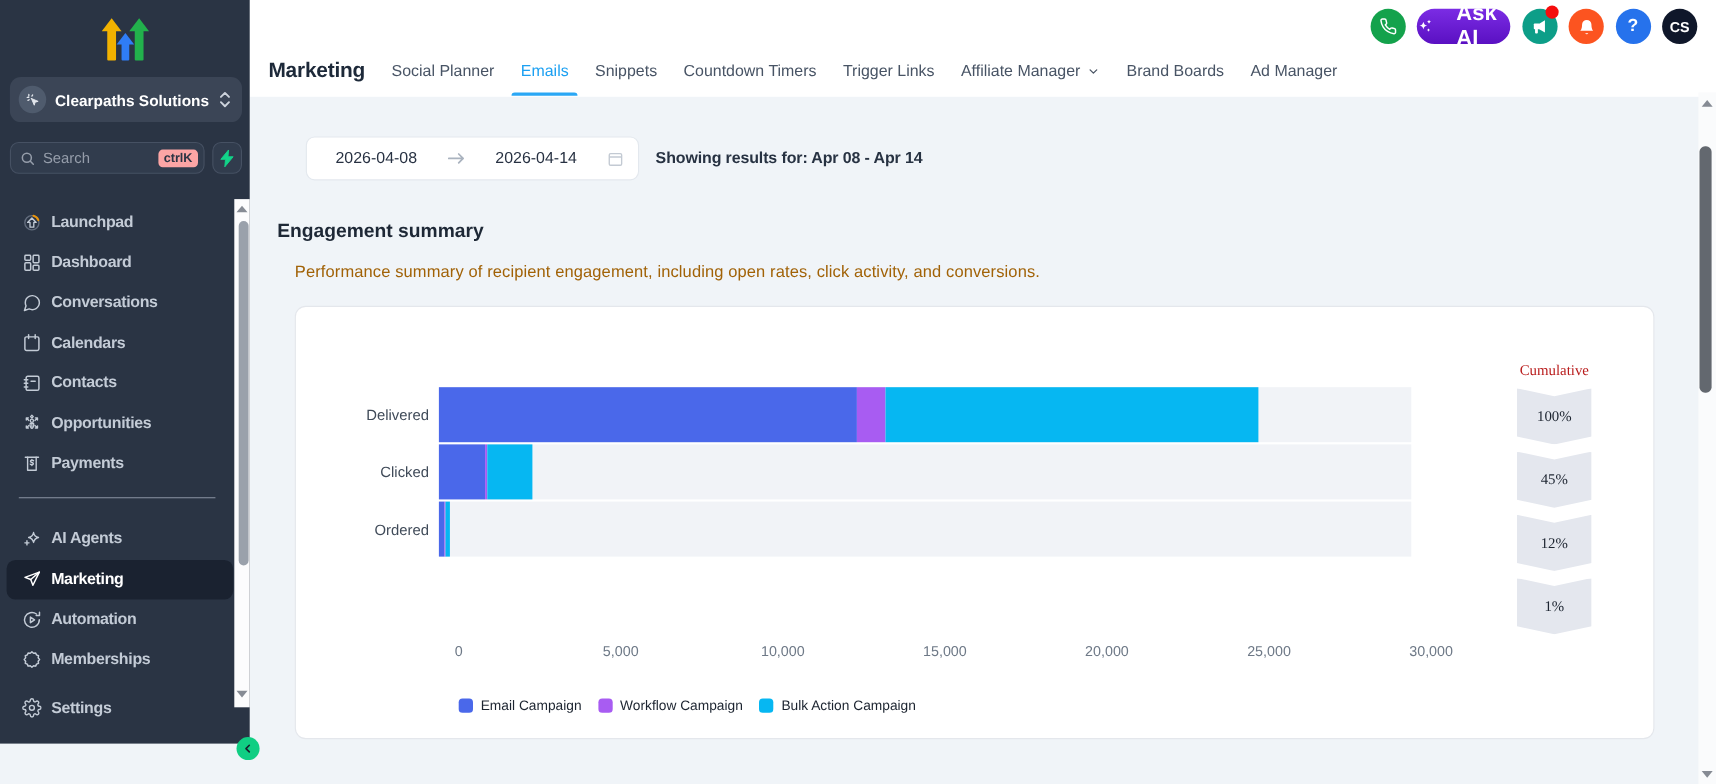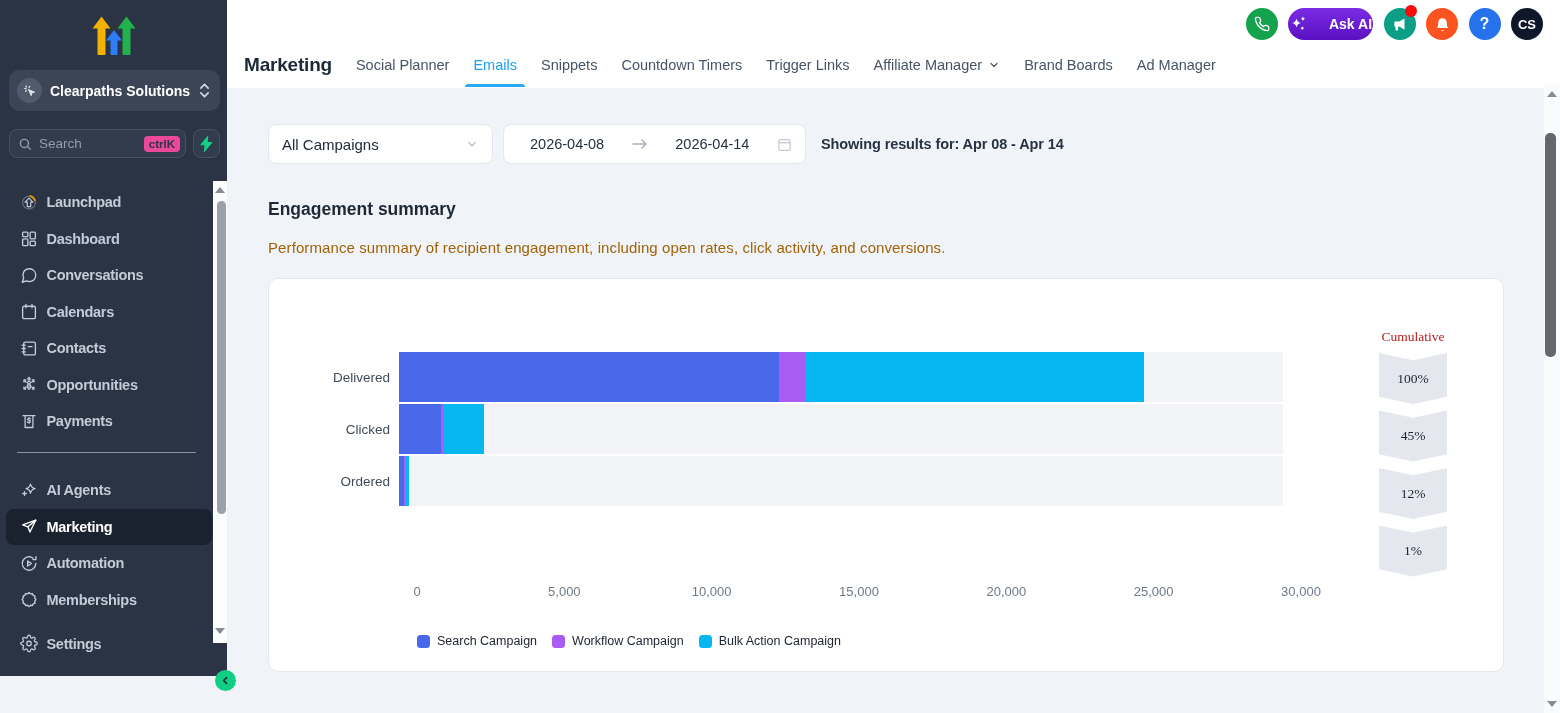--- a/index.html
+++ b/index.html
@@ -11,21 +11,21 @@
   .logo-wrap { height:62px; display:flex; align-items:center; justify-content:center; padding-top:10px; }
   .agency-pill { margin:8px 8px 0 9px; width:211px; height:41px; background:#3b4556; border-radius:10px;
     display:flex; align-items:center; padding:0 10px 0 8px; cursor:pointer; }
   .agency-icon { width:25px; height:25px; border-radius:50%; background:#4f5b6d; display:flex; align-items:center; justify-content:center; flex:none; }
   .agency-name { flex:1; margin-left:8px; color:#fff; font-size:14px; font-weight:bold; white-space:nowrap; overflow:hidden; }
   .agency-caret { color:#cfd5de; flex:none; }
   .search-row { display:flex; margin:18px 7px 0 9px; gap:7px; }
   .search-box { flex:none; width:177px; height:29px; background:#313c4d; border:1px solid #465163; border-radius:8px;
     display:flex; align-items:center; padding:0 5px 0 8px; }
   .search-ph { color:#959daa; font-size:13.5px; flex:1; margin-left:7px; }
-  .kbd { background:#ec4899; color:#2b3444; font-size:11.5px; font-weight:bold; border-radius:4px; padding:2px 5px; }
+  .kbd { background:#fca5a5; color:#2b3444; font-size:11.5px; font-weight:bold; border-radius:4px; padding:2px 5px; }
   .bolt-btn { width:28px; height:29px; background:#313c4d; border:1px solid #465163; border-radius:8px;
     display:flex; align-items:center; justify-content:center; cursor:pointer; }
   .menu { position:absolute; top:184px; left:0; width:213px; bottom:66px; overflow:hidden; }
   .menu-item { display:flex; align-items:center; height:36.5px; padding-left:20px; cursor:pointer; color:#c3cbd6; }
   .menu-item .mi-icon { width:18px; height:18px; flex:none; display:flex; align-items:center; justify-content:center; }
   .menu-item .mi-label { margin-left:8.5px; font-size:14.5px; font-weight:bold; letter-spacing:-0.3px; }
   .menu-item.active { background:#1a2230; border-radius:8px; margin:0 1px 0 6px; padding-left:14px; color:#fff; }
   .menu-divider { height:1.5px; background:#8a93a2; margin:12px 17px 19px 17px; border-radius:1px; }
   .settings-row { position:absolute; bottom:14px; left:0; width:213px; }
   
@@ -44,36 +44,36 @@
   .page-title { font-size:19px; font-weight:bold; letter-spacing:-0.2px; color:#1d2939; margin-right:24px; }
   .tabs { display:flex; align-items:center; gap:24px; }
   .tab { font-size:14.5px; color:#485465; cursor:pointer; position:relative; height:44px; display:flex; align-items:center; }
   .tab.active { color:#1ca0f2; }
   .tab.active::after { content:""; position:absolute; left:-8px; right:-8px; bottom:0; height:3px; background:#2aa7f5; border-radius:3px 3px 0 0; }
   .tab .caret { margin-left:6px; color:#4b5665; }
   .top-actions { position:absolute; top:8px; right:17px; display:flex; align-items:center; gap:10.5px; z-index:5; }
   .circle-btn { width:32px; height:32px; border-radius:50%; display:flex; align-items:center; justify-content:center; cursor:pointer; position:relative; }
   .askai-btn { height:32px; border-radius:16px; background:linear-gradient(180deg,#7b2ce4 0%,#5a10c2 100%);
     display:flex; align-items:center; justify-content:center; width:85px; cursor:pointer; }
-  .askai-label { color:#fff; font-size:14px; font-weight:bold; margin-left:20px; }
+  .askai-label { color:#fff; font-size:20px; font-weight:bold; margin-left:20px; }
   .red-dot { position:absolute; top:-3px; right:-1px; width:12px; height:12px; border-radius:50%; background:#f50d0d; }
   .avatar { background:#7cb885; color:#fff; font-size:13px; font-weight:bold; }
 
   
   .content { position:absolute; left:0; top:88px; right:0; bottom:0; background:#f0f4f8; }
   .filter-row { position:absolute; top:36px; left:41px; display:flex; align-items:center; }
   .select-box { width:225px; height:40px; background:#fff; border:1px solid #e3e8ee; border-radius:8px;
     display:flex; align-items:center; padding:0 13px; cursor:pointer; }
   .select-value { flex:1; font-size:15px; color:#202b3b; }
   .date-box { width:303px; height:40px; background:#fff; border:1px solid #e3e8ee; border-radius:8px; margin-left:10px;
     display:flex; align-items:center; justify-content:space-between; padding:0 13px 0 26px; cursor:text; }
   .date-val { font-size:14.5px; color:#273142; }
   .date-arrow { color:#aab3bf; font-size:15px; }
   .showing { margin-left:15px; font-size:14.5px; font-weight:bold; letter-spacing:-0.1px; color:#273242; }
-  .sec-title { position:absolute; top:111px; left:41px; font-size:17.5px; font-weight:bold; color:#1e2836; }
+  .sec-title { position:absolute; top:111px; left:25px; font-size:17.5px; font-weight:bold; color:#1e2836; }
   .sec-desc { position:absolute; top:151px; left:41px; font-size:15px; letter-spacing:0.1px; color:#a16207; }
 
   .card { position:absolute; left:41px; top:190px; width:1236px; height:394px; background:#fff;
     border:1px solid #e4e7ec; border-radius:10px; }
 
   
   .chart { position:absolute; inset:0; }
   .bar-rows { position:absolute; left:0; top:72px; width:100%; }
   .bar-row { display:flex; align-items:center; height:52px; }
   .row-label { width:121px; text-align:right; font-size:13.5px; color:#404b59; flex:none; }
@@ -365,26 +365,20 @@
 <div class="circle-btn" style="background:#2672ec; color:#fff; font-weight:bold; font-size:16px;">
         <span>?</span>
       </div>
 <div class="circle-btn avatar" style="background:#0f172a">
         <span>CS</span>
       </div>
     </div>
 
   <div class="content">
     <div class="filter-row">
-      <div class="select-box">
-        <span class="select-value">All Campaigns</span>
-        <svg width="14" height="14" viewBox="0 0 24 24" fill="none" stroke="#b6bec9" stroke-width="2" stroke-linecap="round" stroke-linejoin="round">
-            <path d="M6 9l6 6 6-6"></path>
-          </svg>
-      </div>
       <div class="date-box">
         <span class="date-val">2026-04-08</span>
         <span class="date-arrow">
           <svg width="16" height="12" viewBox="0 0 16 12" fill="none" stroke="#aab3bf" stroke-width="1.6" stroke-linecap="round" stroke-linejoin="round">
               <path d="M1 6h13M10 2l4 4-4 4"></path>
             </svg>
         </span>
         <span class="date-val">2026-04-14</span>
         <svg width="15" height="16" viewBox="0 0 24 24" fill="none" stroke="#c3cad3" stroke-width="2">
             <rect x="3" y="5" width="18" height="17" rx="2"></rect>
@@ -429,21 +423,21 @@
             <span class="x-tick" style="left: 295.333px;">5,000</span>
             <span class="x-tick" style="left: 442.667px;">10,000</span>
             <span class="x-tick" style="left: 590px;">15,000</span>
             <span class="x-tick" style="left: 737.333px;">20,000</span>
             <span class="x-tick" style="left: 884.667px;">25,000</span>
             <span class="x-tick" style="left: 1032px;">30,000</span>
           </div>
         <div class="legend" id="legend">
             <div class="legend-item">
               <span class="legend-swatch" style="background: rgb(74, 104, 234);"></span>
-              <span class="legend-label">Search Campaign</span>
+              <span class="legend-label">Email Campaign</span>
             </div>
             <div class="legend-item">
               <span class="legend-swatch" style="background: rgb(168, 92, 242);"></span>
               <span class="legend-label">Workflow Campaign</span>
             </div>
             <div class="legend-item">
               <span class="legend-swatch" style="background: rgb(6, 183, 242);"></span>
               <span class="legend-label">Bulk Action Campaign</span>
             </div>
           </div>

